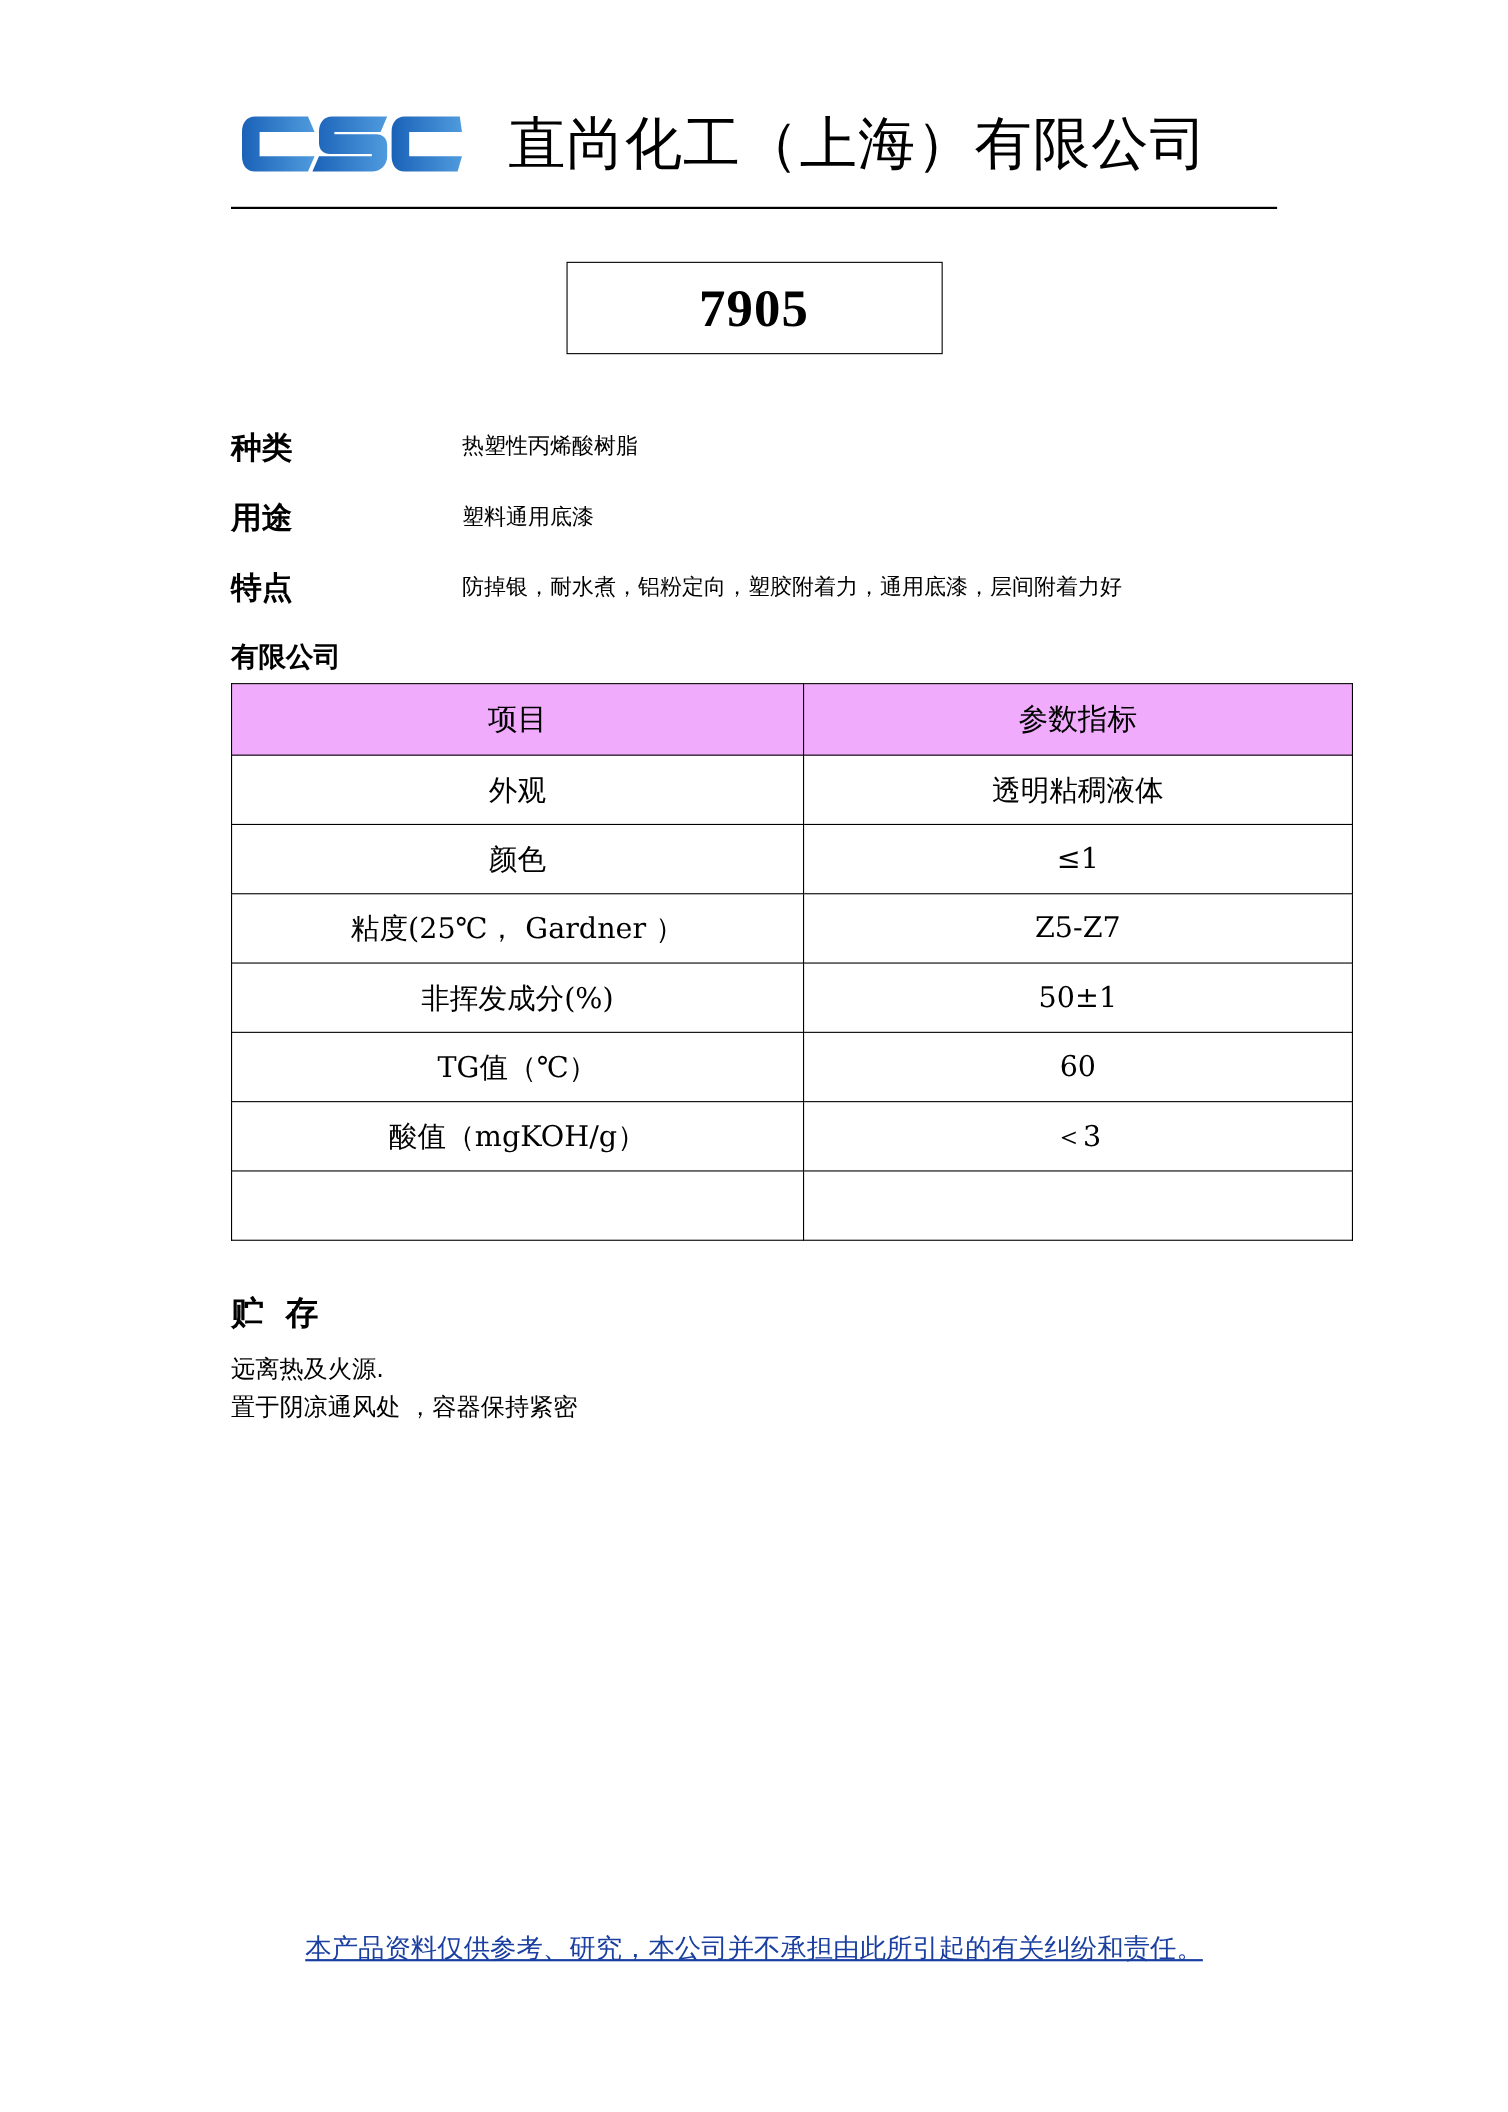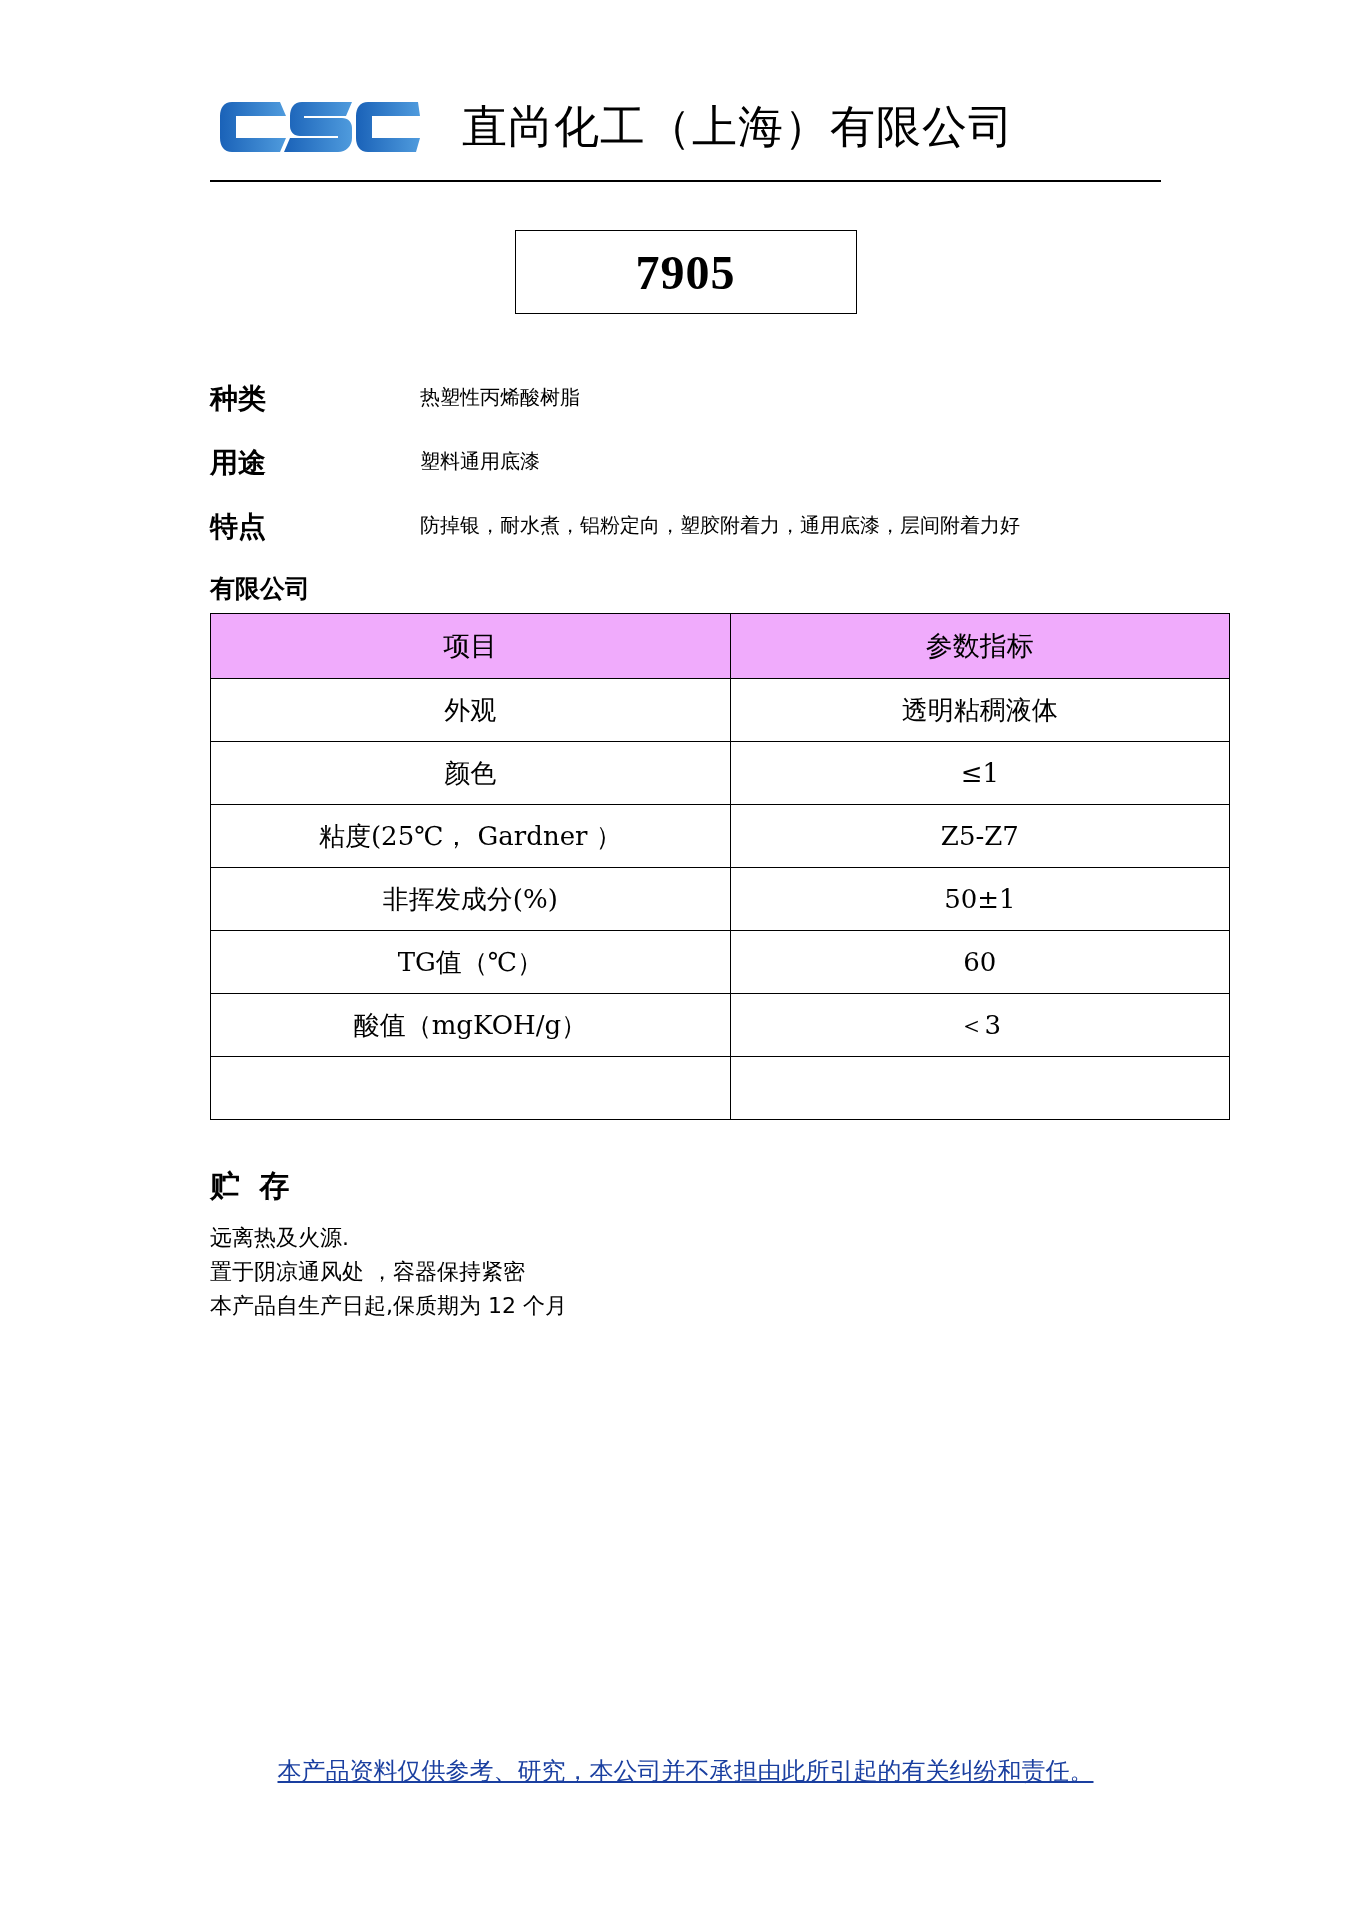--- a/index.html
+++ b/index.html
@@ -30,21 +30,21 @@
     padding-top: 96px;
     padding-left: 20px;
   }
   .logo {
     width: 200px;
     height: 62px;
     flex: 0 0 auto;
     margin-right: 42px;
   }
   .company-name {
-    font-size: 45px;
+    font-size: 52px;
     font-weight: 400;
     letter-spacing: 1px;
     white-space: nowrap;
     font-family: Liberation Serif, serif;
   }
   .header-rule {
     margin: 22px 10px 0 10px;
     border-bottom: 2px solid #000;
   }
 
@@ -242,20 +242,19 @@
         <td></td>
         <td></td>
       </tr>
     </tbody>
   </table>
 
   <div class="storage-title">贮 存</div>
   <div class="storage-lines">
     <div>远离热及火源.</div>
     <div>置于阴凉通风处 ，容器保持紧密</div>
-    <div>本产品自生产日起,保质期为 12 个月</div>
   </div>
 
   <div class="footer-note">
     <span>本产品资料仅供参考、研究，本公司并不承担由此所引起的有关纠纷和责任。</span>
   </div>
 
 </div>
 
 </body></html>

